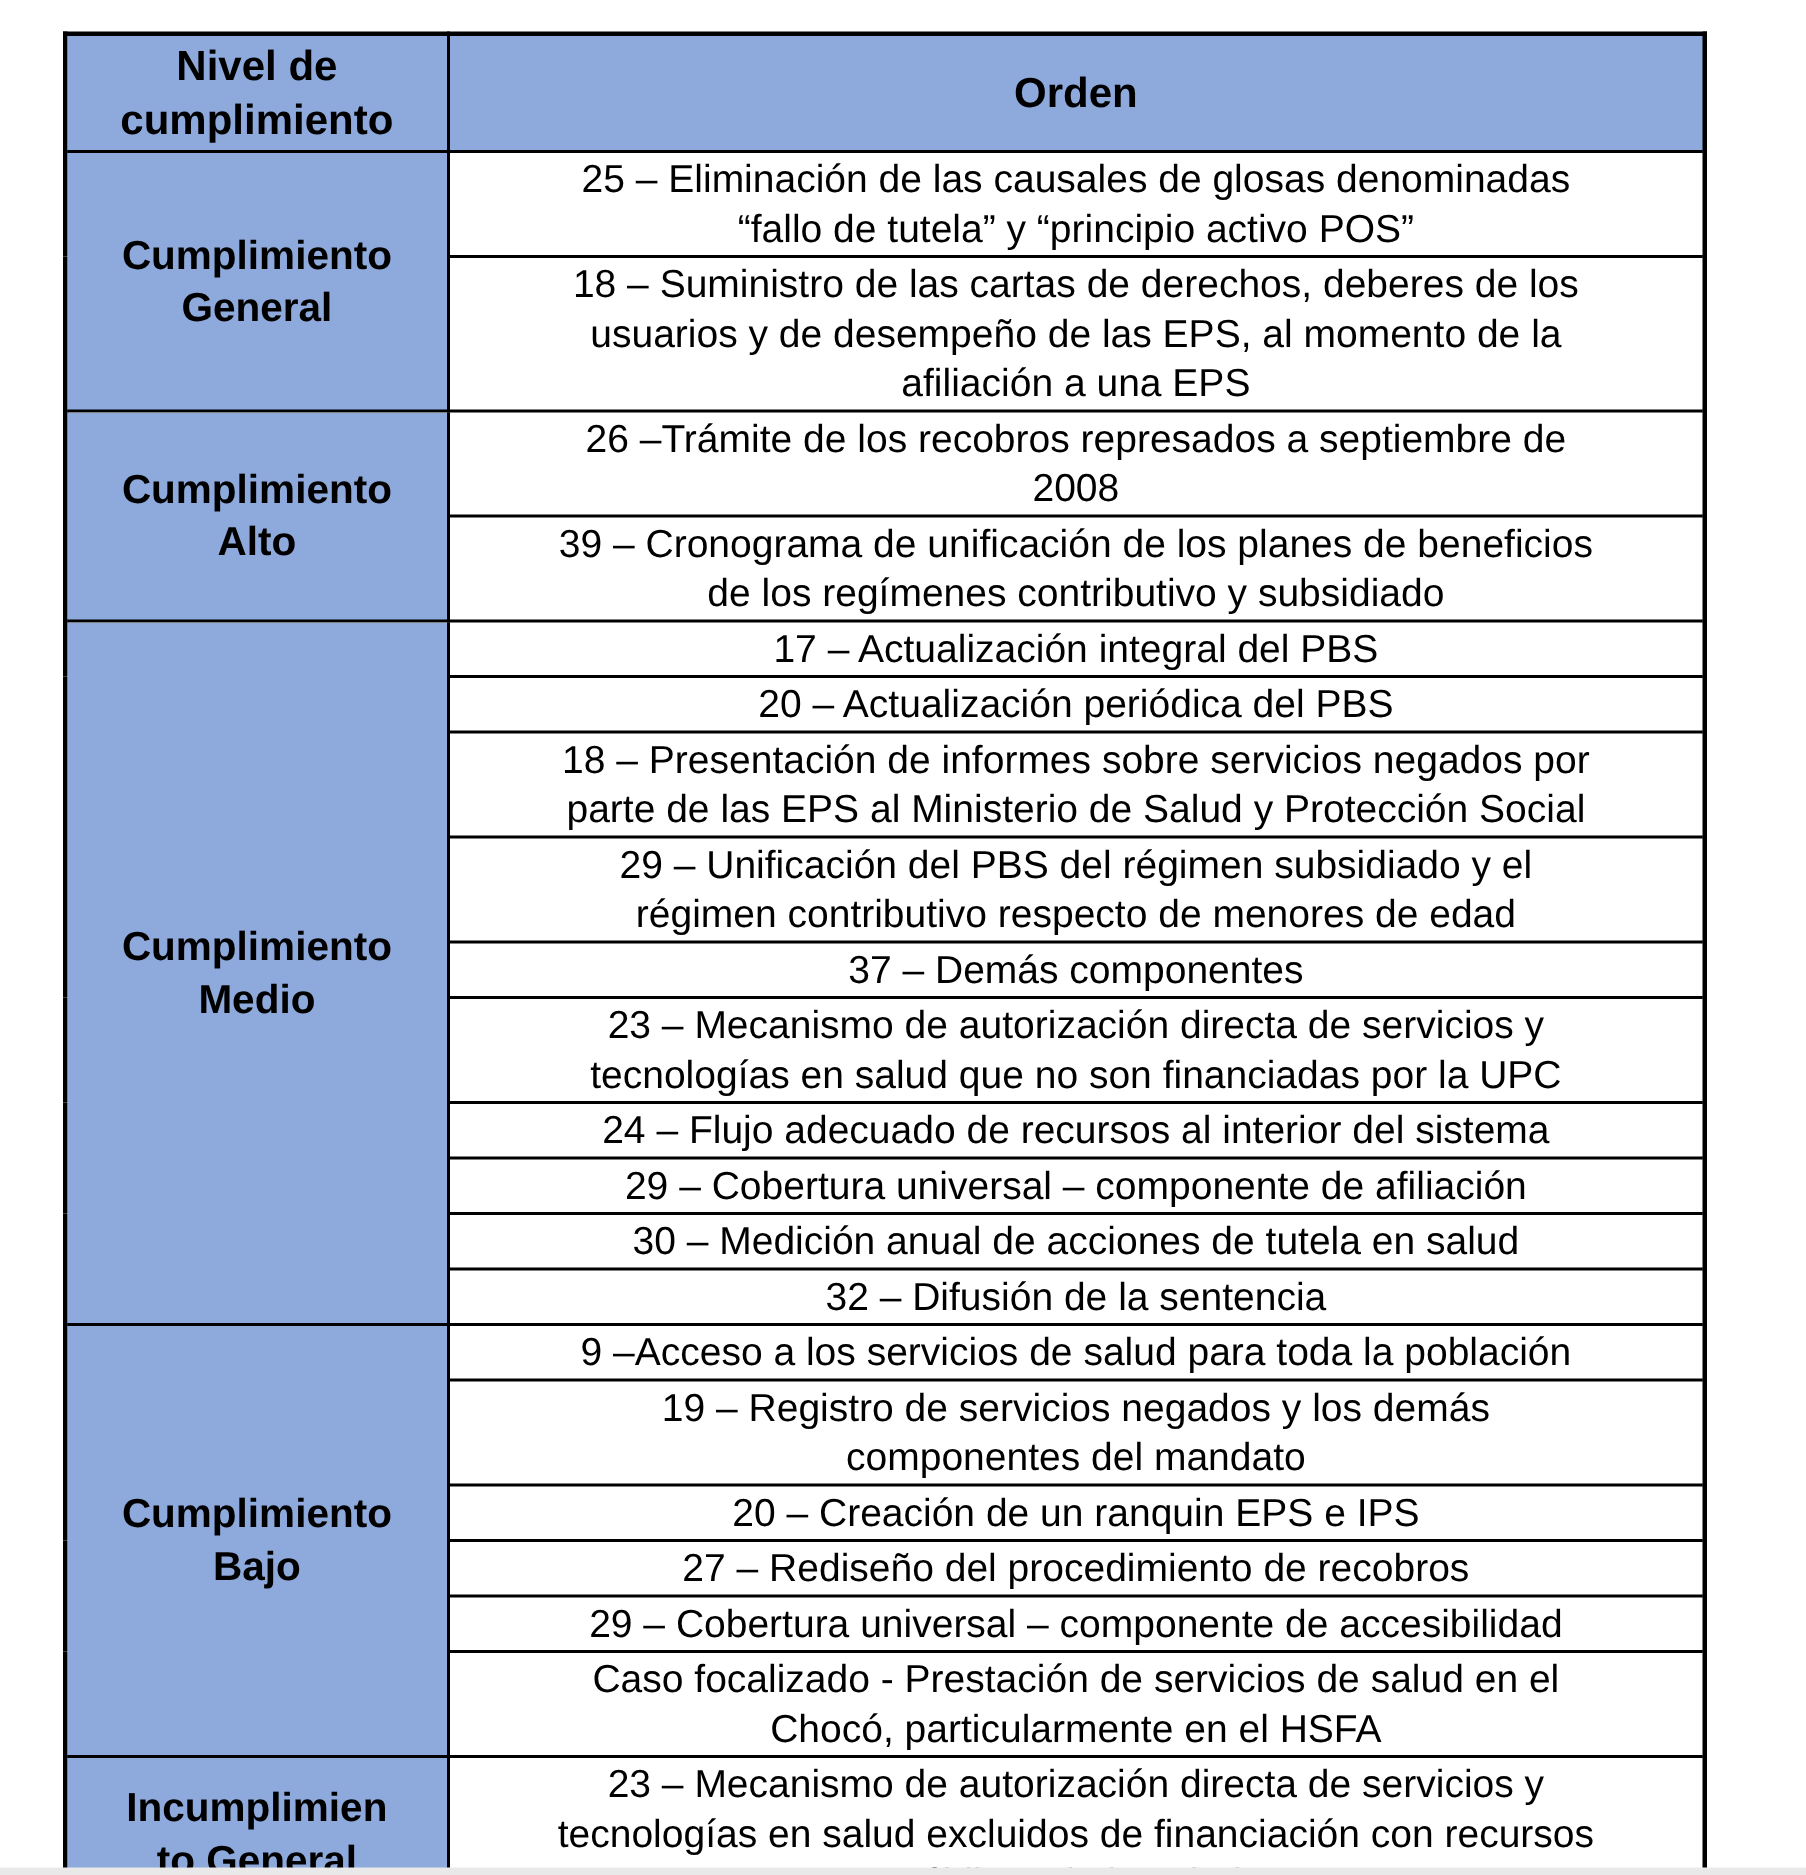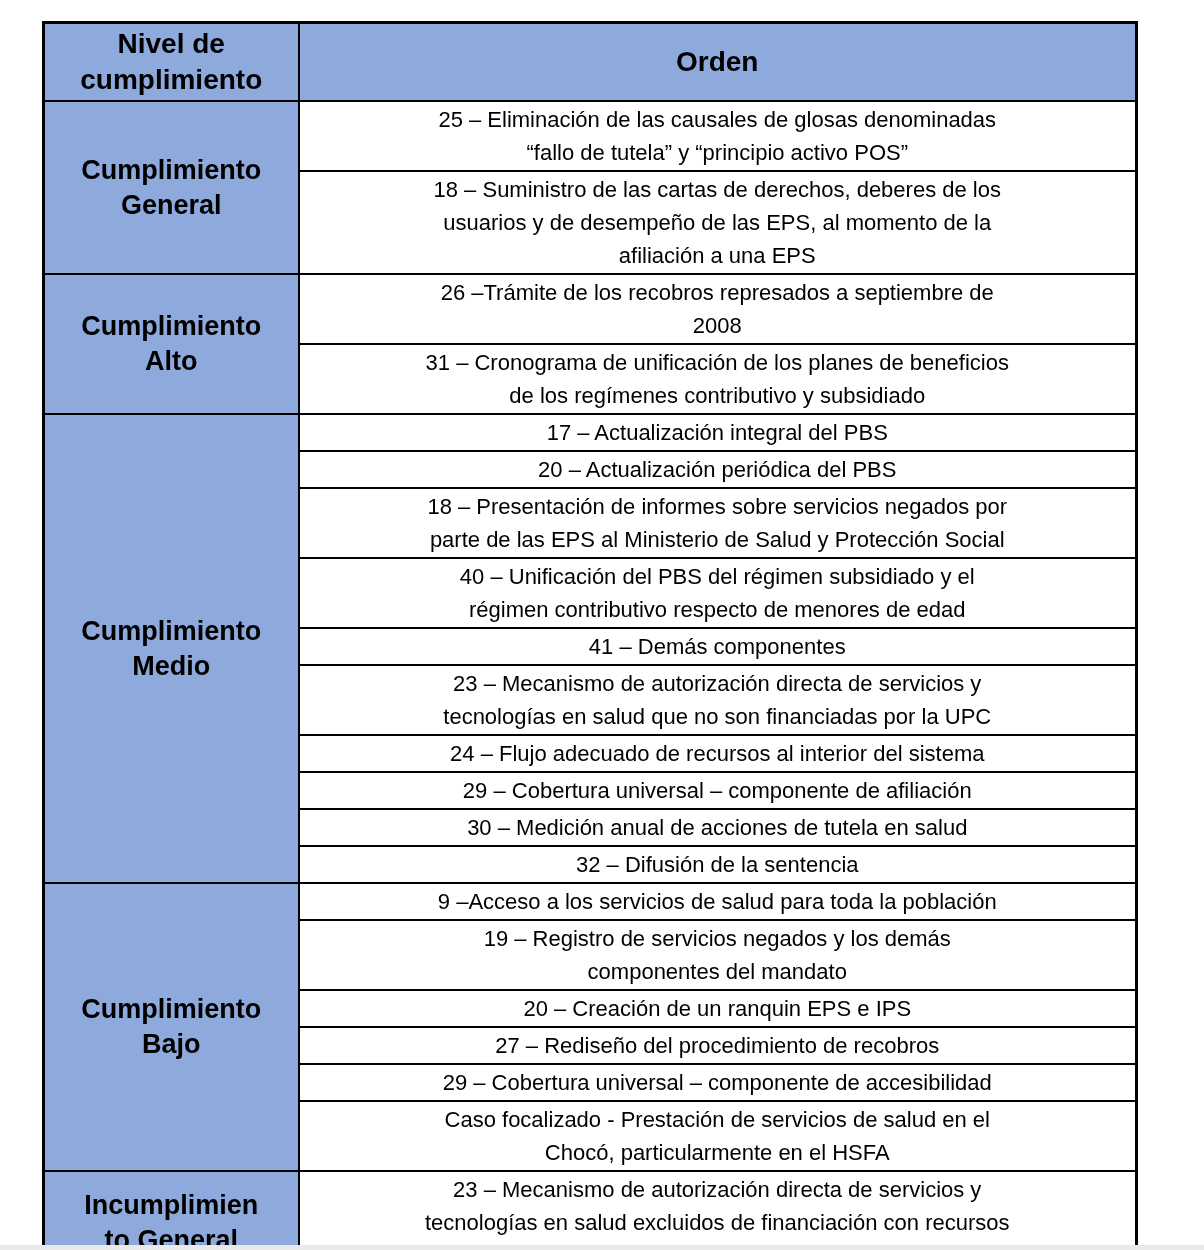--- a/index.html
+++ b/index.html
@@ -45,21 +45,21 @@
     background: var(--header-bg);
     font-weight: bold;
     font-size: 27px;
     line-height: 35px;
     padding: 2px 6px;
   }
   th.head { font-size: 28px; line-height: 36px; }
   td.order {
     background: var(--body-bg);
     font-weight: normal;
-    font-size: 22px;
+    font-size: 26px;
     line-height: 33px;
     padding: 1px 10px;
   }
   tr.hdr { height: 74px; }
   tr.rh1 { height: 33px; }
   tr.rh2 { height: 66px; }
   tr.rh3 { height: 99px; }
   .bottom-edge {
     position: absolute;
     left: 0;
@@ -99,42 +99,42 @@
 afiliación a una EPS</td>
       </tr>
 
       <tr class="rh2">
         <th class="level" rowspan="2">Cumplimiento
 Alto</th>
         <td class="order">26 –Trámite de los recobros represados a septiembre de
 2008</td>
       </tr>
       <tr class="rh2">
-        <td class="order">31 – Cronograma de unificación de los planes de beneficios
+        <td class="order">39 – Cronograma de unificación de los planes de beneficios
 de los regímenes contributivo y subsidiado</td>
       </tr>
 
       <tr class="rh1">
         <th class="level" rowspan="10">Cumplimiento
 Medio</th>
         <td class="order">17 – Actualización integral del PBS</td>
       </tr>
       <tr class="rh1">
         <td class="order">20 – Actualización periódica del PBS</td>
       </tr>
       <tr class="rh2">
         <td class="order">18 – Presentación de informes sobre servicios negados por
 parte de las EPS al Ministerio de Salud y Protección Social</td>
       </tr>
       <tr class="rh2">
-        <td class="order">40 – Unificación del PBS del régimen subsidiado y el
+        <td class="order">29 – Unificación del PBS del régimen subsidiado y el
 régimen contributivo respecto de menores de edad</td>
       </tr>
       <tr class="rh1">
-        <td class="order">41 – Demás componentes</td>
+        <td class="order">37 – Demás componentes</td>
       </tr>
       <tr class="rh2">
         <td class="order">23 – Mecanismo de autorización directa de servicios y
 tecnologías en salud que no son financiadas por la UPC</td>
       </tr>
       <tr class="rh1">
         <td class="order">24 – Flujo adecuado de recursos al interior del sistema</td>
       </tr>
       <tr class="rh1">
         <td class="order">29 – Cobertura universal – componente de afiliación</td>

